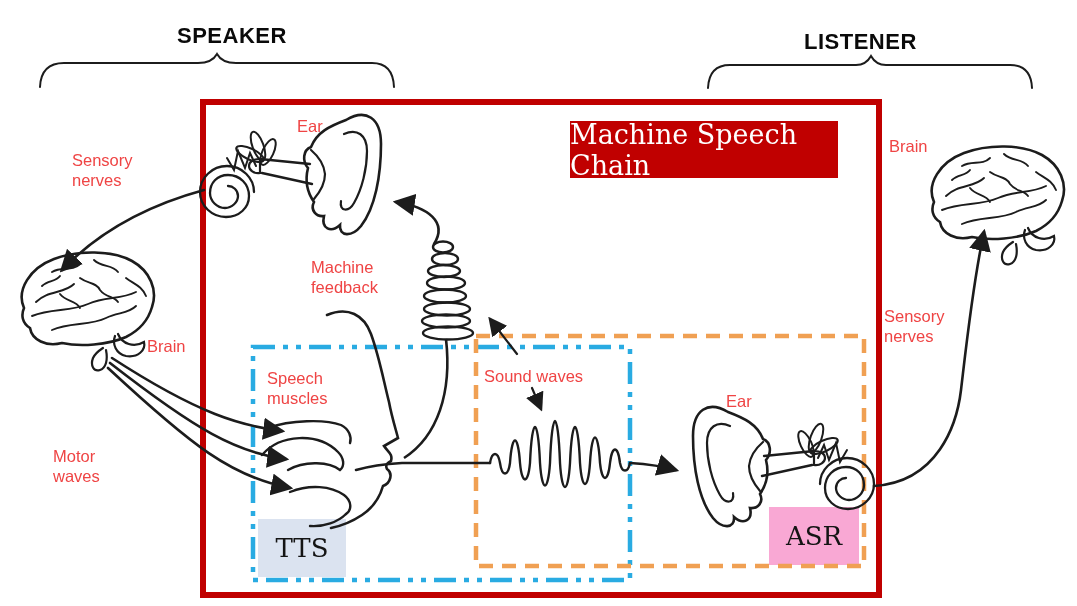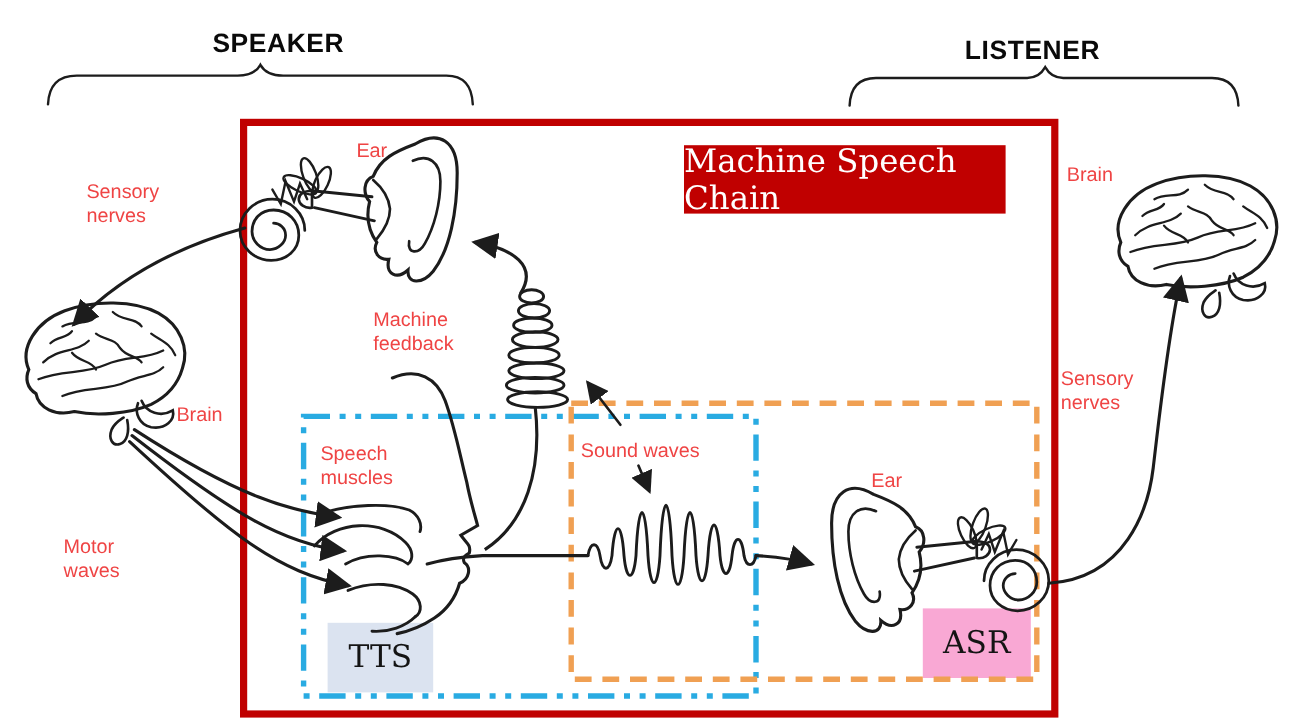--- a/index.html
+++ b/index.html
@@ -7,21 +7,21 @@
          font-family:"Liberation Sans",sans-serif;}
   .lbl{position:absolute;color:#ef4444;font:16.5px/1.22 "Liberation Sans",sans-serif;}
   .group-lbl{font-weight:bold;font-size:22px;letter-spacing:.5px;color:#0a0a0a;}
   .box{position:absolute;box-sizing:border-box;}
   #chain-box{left:200px;top:99px;width:682px;height:499px;border:6px solid #c00000;z-index:1;}
   #title-box{left:558px;top:121px;width:268px;height:57px;background:#c00000;z-index:2;
              display:flex;align-items:center;justify-content:center;
              color:#ffffff;font:27px "DejaVu Serif","Liberation Serif",serif;margin-left:12px;}
   #tts-box{left:258px;top:519px;width:88px;height:58px;background:#dbe3f0;z-index:2;
            display:flex;align-items:center;justify-content:center;
-           color:#141414;font:26px "DejaVu Serif","Liberation Serif",serif;margin-left:15px;}
+           color:#141414;font:26px "DejaVu Serif","Liberation Serif",serif;}
   #asr-box{left:769px;top:507px;width:90px;height:58px;background:#f9a8d4;z-index:2;
            display:flex;align-items:center;justify-content:center;
            color:#141414;font:26px "DejaVu Serif","Liberation Serif",serif;}
   #art{position:absolute;left:0;top:0;z-index:4;}
   .lbl{z-index:6;}
 </style>
 </head>
 <body>
 
 <div id="stage">

